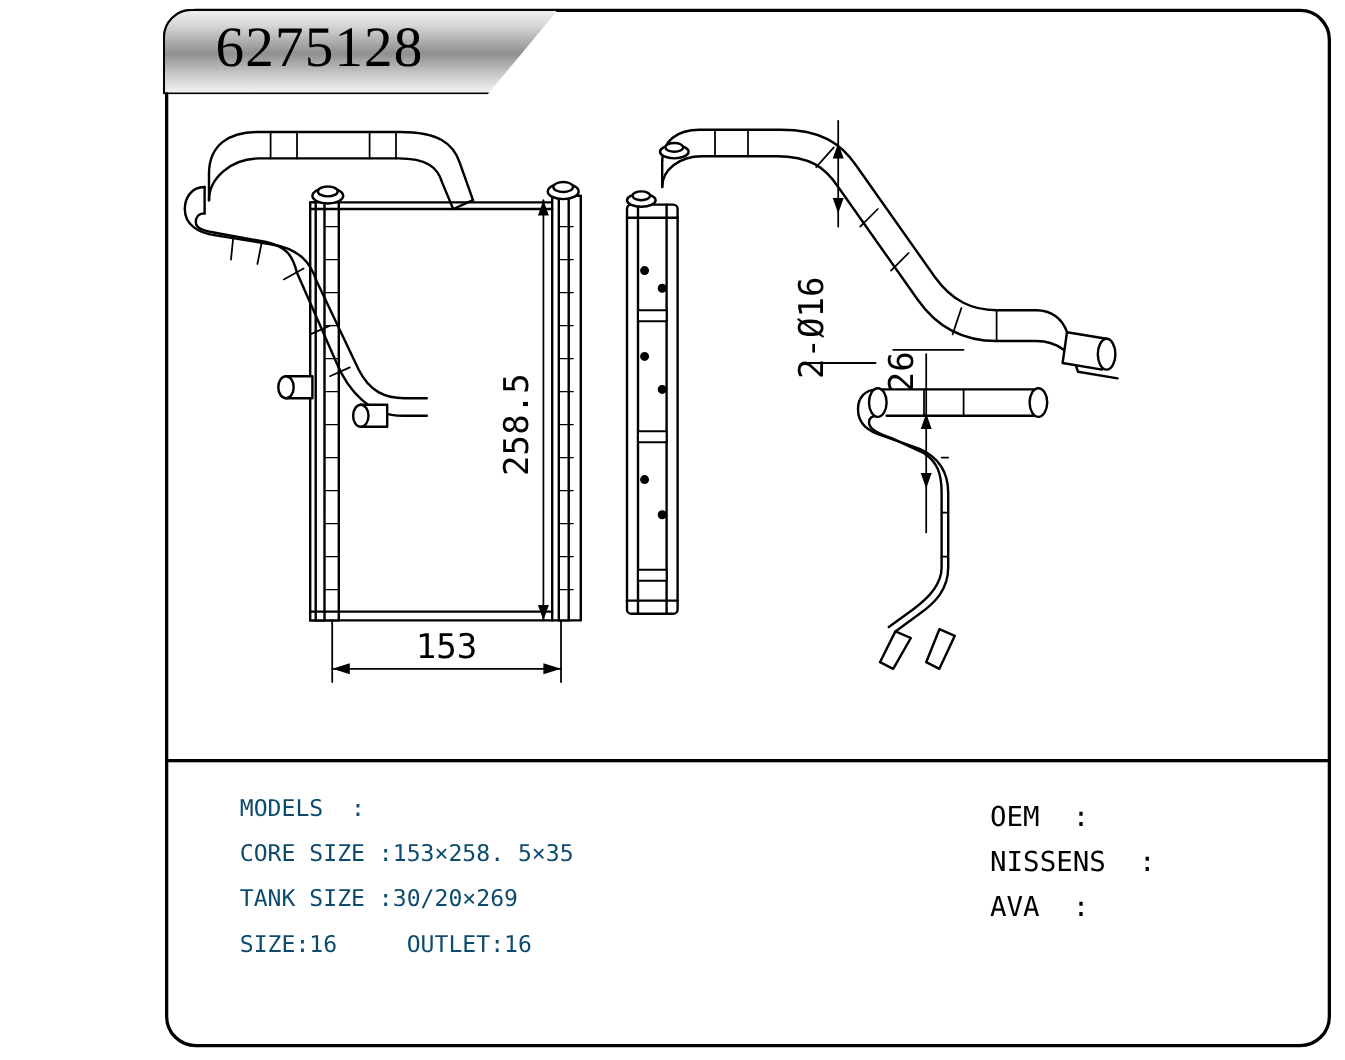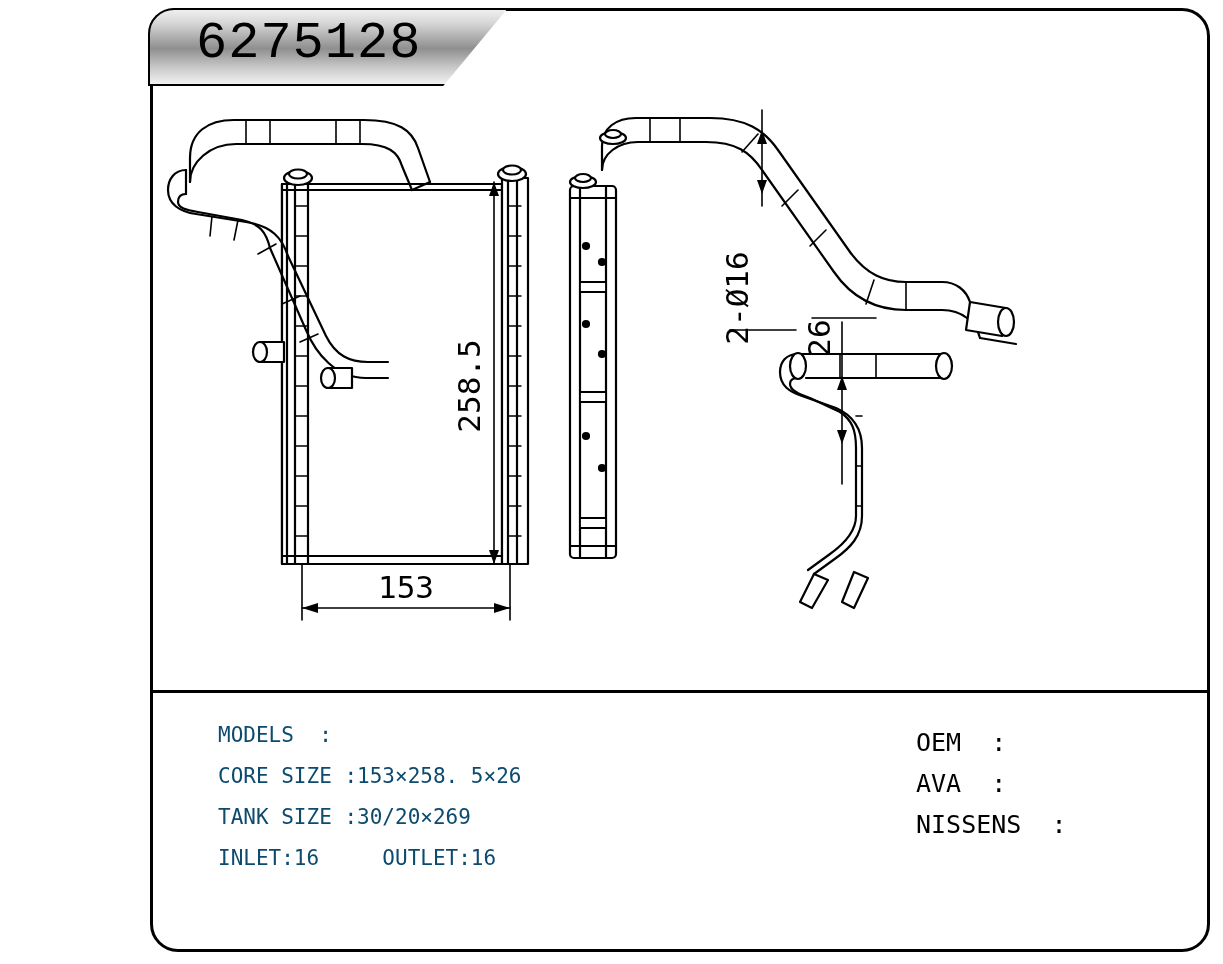--- a/index.html
+++ b/index.html
@@ -27,21 +27,21 @@
     box-sizing:border-box;
     clip-path:polygon(0 0, 100% 0, 82% 100%, 0 100%);
     border-top-left-radius:26px;
   }
   .title-text{
     position:absolute;
     left:196px; top:14px;
     font-size:52px;
     letter-spacing:1px;
     color:#000;
-    font-family:Liberation Mono, monospace;
+    font-family:Liberation Serif, serif;
   }
 
   
   .separator{
     position:absolute;
     left:152px; top:690px;
     width:1056px; height:0;
     border-top:3px solid #000;
   }
 
@@ -55,21 +55,21 @@
     letter-spacing:0px;
   }
   .info .row{white-space:pre;}
   .info-right{
     position:absolute;
     left:900px; top:722px;
     font-size:25px;
     line-height:41px;
     color:#000;
   }
-  .info-right .row{white-space:pre;margin-left:16px;}
+  .info-right .row{white-space:pre;}
 
   
   .drawing{position:absolute;left:150px;top:86px;width:1060px;height:600px;}
   svg{display:block;}
 
   .dimtext{
     font-family:"DejaVu Sans Mono",monospace;
     font-size:31px;
     fill:#000;
   }
@@ -255,24 +255,24 @@
       <text class="dimtext" x="256" y="512" text-anchor="middle">153</text>
       <text class="dimtext" transform="translate(598,212) rotate(-90)" text-anchor="middle">2-Ø16</text>
       <text class="dimtext" transform="translate(680,252) rotate(-90)" text-anchor="middle">26</text>
     </svg>
   </div>
 
   <div class="separator"></div>
 
   <div class="info">
     <div class="row">MODELS  :</div>
-    <div class="row">CORE SIZE :153×258. 5×26</div>
+    <div class="row">CORE SIZE :153×258. 5×35</div>
     <div class="row">TANK SIZE :30/20×269</div>
-    <div class="row">INLET:16     OUTLET:16</div>
+    <div class="row">SIZE:16     OUTLET:16</div>
   </div>
 
   <div class="info-right">
     <div class="row">OEM  :</div>
+    <div class="row">NISSENS  :</div>
     <div class="row">AVA  :</div>
-    <div class="row">NISSENS  :</div>
   </div>
 
 </div>
 
 </body></html>

